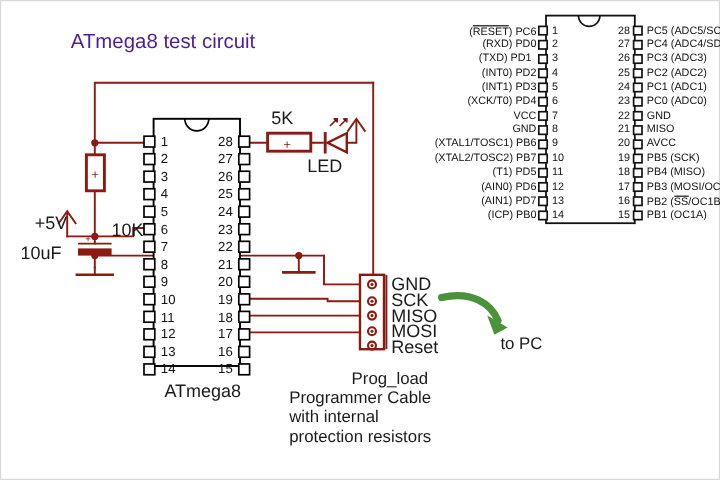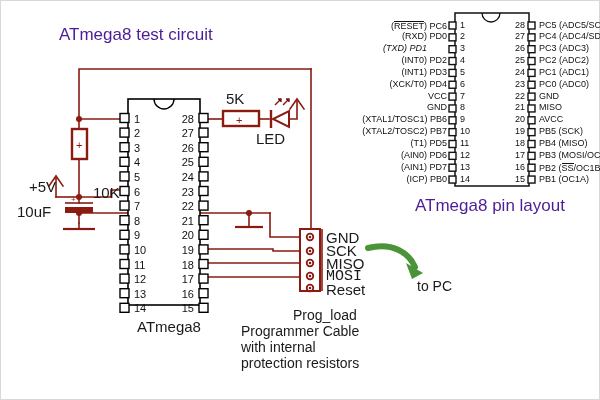--- a/index.html
+++ b/index.html
@@ -213,21 +213,21 @@
   <div class="lbl big" style="left:225px;top:90px;">5K</div>
   <div class="lbl big" style="left:255px;top:130px;">LED</div>
   <div class="lbl big" style="left:28px;top:178px;">+5V</div>
   <div class="lbl big" style="left:16px;top:203px;">10uF</div>
   <div class="lbl big" style="left:136px;top:318px;">ATmega8</div>
 
   <div id="conn-labels">
       <div class="lbl big" style="left: 325px; top: 229px;">GND</div>
       <div class="lbl big" style="left: 325px; top: 242px;">SCK</div>
       <div class="lbl big" style="left: 325px; top: 255px;">MISO</div>
-      <div class="lbl big" style="left: 325px; top: 268px; font-family: Liberation Mono, monospace;">MOSI</div>
+      <div class="lbl big" style="left: 325px; top: 268px;">MOSI</div>
       <div class="lbl big" style="left: 325px; top: 281px;">Reset</div>
     </div>
 
   <div class="lbl topc" style="left:416px;top:278px;">to PC</div>
 
   <div id="conn-caption">
       <div class="lbl mid" style="left: 292px; top: 307px;">Prog_load</div>
       <div class="lbl mid" style="left: 240px; top: 323px;">Programmer Cable</div>
       <div class="lbl mid" style="left: 240px; top: 339px;">with internal</div>
       <div class="lbl mid" style="left: 240px; top: 355px;">protection resistors</div>
@@ -260,21 +260,21 @@
       <div class="lbl pinnum" style="left: 177px; top: 243.9px; width: 16px; text-align: right;">19</div>
       <div class="lbl pinnum" style="left: 177px; top: 258.5px; width: 16px; text-align: right;">18</div>
       <div class="lbl pinnum" style="left: 177px; top: 273.1px; width: 16px; text-align: right;">17</div>
       <div class="lbl pinnum" style="left: 177px; top: 287.7px; width: 16px; text-align: right;">16</div>
       <div class="lbl pinnum" style="left: 177px; top: 302.3px; width: 16px; text-align: right;">15</div>
     </div>
 
   <div id="pl-left">
       <div class="lbl pltxt r" style="left: 352px; top: 19.5px; width: 94px;">(<span class="ovl">RESET</span>) PC6</div>
       <div class="lbl pltxt r" style="left: 352px; top: 31.35px; width: 94px;">(RXD) PD0</div>
-      <div class="lbl pltxt r" style="left: 332px; top: 43.2px; width: 94px; font-style: italic;">(TXD) PD1</div>
+      <div class="lbl pltxt r" style="left: 348px; top: 43.2px; width: 94px;">(TXD) PD1</div>
       <div class="lbl pltxt r" style="left: 352px; top: 55.05px; width: 94px;">(INT0) PD2</div>
       <div class="lbl pltxt r" style="left: 352px; top: 66.9px; width: 94px;">(INT1) PD3</div>
       <div class="lbl pltxt r" style="left: 352px; top: 78.75px; width: 94px;">(XCK/T0) PD4</div>
       <div class="lbl pltxt r" style="left: 352px; top: 90.6px; width: 94px;">VCC</div>
       <div class="lbl pltxt r" style="left: 352px; top: 102.45px; width: 94px;">GND</div>
       <div class="lbl pltxt r" style="left: 352px; top: 114.3px; width: 94px;">(XTAL1/TOSC1) PB6</div>
       <div class="lbl pltxt r" style="left: 352px; top: 126.15px; width: 94px;">(XTAL2/TOSC2) PB7</div>
       <div class="lbl pltxt r" style="left: 352px; top: 138px; width: 94px;">(T1) PD5</div>
       <div class="lbl pltxt r" style="left: 352px; top: 149.85px; width: 94px;">(AIN0) PD6</div>
       <div class="lbl pltxt r" style="left: 352px; top: 161.7px; width: 94px;">(AIN1) PD7</div>
@@ -320,14 +320,13 @@
       <div class="lbl plnum" style="left: 507px; top: 90.6px; width: 17px; text-align: right;">22</div>
       <div class="lbl plnum" style="left: 507px; top: 102.45px; width: 17px; text-align: right;">21</div>
       <div class="lbl plnum" style="left: 507px; top: 114.3px; width: 17px; text-align: right;">20</div>
       <div class="lbl plnum" style="left: 507px; top: 126.15px; width: 17px; text-align: right;">19</div>
       <div class="lbl plnum" style="left: 507px; top: 138px; width: 17px; text-align: right;">18</div>
       <div class="lbl plnum" style="left: 507px; top: 149.85px; width: 17px; text-align: right;">17</div>
       <div class="lbl plnum" style="left: 507px; top: 161.7px; width: 17px; text-align: right;">16</div>
       <div class="lbl plnum" style="left: 507px; top: 173.55px; width: 17px; text-align: right;">15</div>
     </div>
 
-  <div class="lbl title" style="left:414px;top:196px;">ATmega8 pin layout</div>
 </div>
 
 </body></html>

